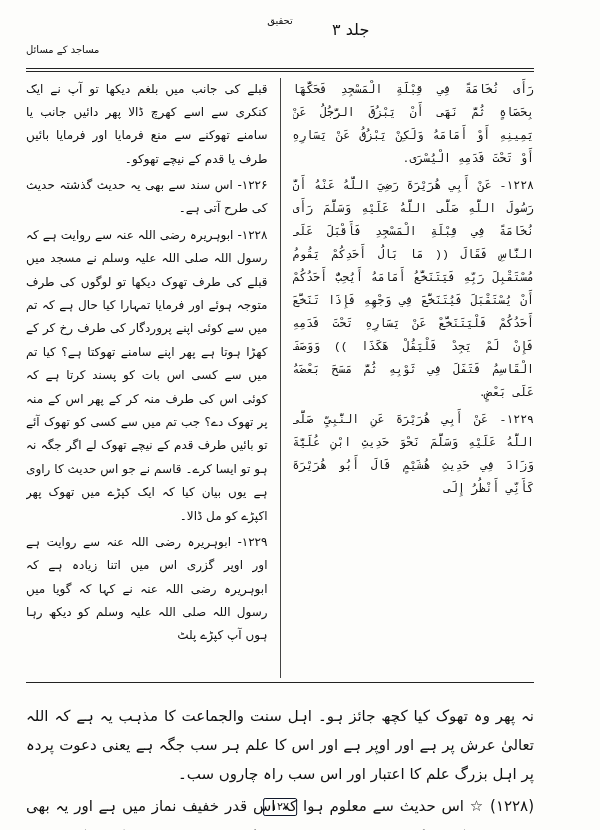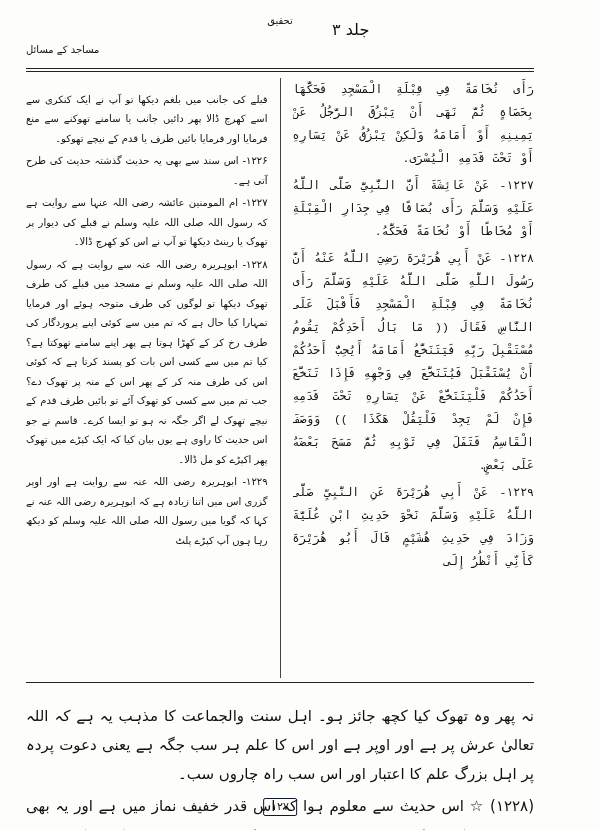--- a/index.html
+++ b/index.html
@@ -82,24 +82,23 @@
     border-left: 0.8px solid #444;
     margin: 0 2px;
   }
 
   
   .urdu {
     direction: rtl;
     text-align: justify;
     text-align-last: right;
     font-family: "DejaVu Sans", sans-serif;
-    font-size: 10px;
+    font-size: 12px;
     line-height: 1.95;
     letter-spacing: 0;
-    margin-top: 12px;
   }
   .urdu p {
     margin: 0 0 3px 0;
   }
 
   
   .arabic {
     direction: rtl;
     text-align: justify;
     text-align-last: right;
@@ -158,30 +157,28 @@
   </div>
 
   <div class="header-rule"></div>
   <div class="header-rule2"></div>
 
   <div class="body-cols">
 
     <div class="col urdu">
       <p>قبلے کی جانب میں بلغم دیکھا تو آپ نے ایک کنکری سے اسے کھرچ ڈالا پھر دائیں جانب یا سامنے تھوکنے سے منع فرمایا اور فرمایا بائیں طرف یا قدم کے نیچے تھوکو۔</p>
       <p>۱۲۲۶- اس سند سے بھی یہ حدیث گذشتہ حدیث کی طرح آتی ہے۔</p>
-      <p>۱۲۲۷- ام المومنین عائشہ رضی اللہ عنہا سے روایت ہے کہ رسول اللہ صلی اللہ علیہ وسلم نے قبلے کی دیوار پر تھوک یا رینٹ دیکھا تو آپ نے اس کو کھرچ ڈالا۔</p>
       <p>۱۲۲۸- ابوہریرہ رضی اللہ عنہ سے روایت ہے کہ رسول اللہ صلی اللہ علیہ وسلم نے مسجد میں قبلے کی طرف تھوک دیکھا تو لوگوں کی طرف متوجہ ہوئے اور فرمایا تمہارا کیا حال ہے کہ تم میں سے کوئی اپنے پروردگار کی طرف رخ کر کے کھڑا ہوتا ہے پھر اپنے سامنے تھوکتا ہے؟ کیا تم میں سے کسی اس بات کو پسند کرتا ہے کہ کوئی اس کی طرف منہ کر کے پھر اس کے منہ پر تھوک دے؟ جب تم میں سے کسی کو تھوک آئے تو بائیں طرف قدم کے نیچے تھوک لے اگر جگہ نہ ہو تو ایسا کرے۔ قاسم نے جو اس حدیث کا راوی ہے یوں بیان کیا کہ ایک کپڑے میں تھوک پھر اکپڑے کو مل ڈالا۔</p>
       <p>۱۲۲۹- ابوہریرہ رضی اللہ عنہ سے روایت ہے اور اوپر گزری اس میں اتنا زیادہ ہے کہ ابوہریرہ رضی اللہ عنہ نے کہا کہ گویا میں رسول اللہ صلی اللہ علیہ وسلم کو دیکھ رہا ہوں آپ کپڑے پلٹ</p>
     </div>
 
     <div class="col-divider"></div>
 
     <div class="col arabic">
       <p>رَأَى نُخَامَةً فِي قِبْلَةِ الْمَسْجِدِ فَحَكَّهَا بِحَصَاةٍ ثُمَّ نَهَى أَنْ يَبْزُقَ الرَّجُلُ عَنْ يَمِينِهِ أَوْ أَمَامَهُ وَلَكِنْ يَبْزُقُ عَنْ يَسَارِهِ أَوْ تَحْتَ قَدَمِهِ الْيُسْرَى.</p>
-      <p>۱۲۲۷- عَنْ عَائِشَةَ أَنَّ النَّبِيَّ صَلَّى اللَّهُ عَلَيْهِ وَسَلَّمَ رَأَى بُصَاقًا فِي جِدَارِ الْقِبْلَةِ أَوْ مُخَاطًا أَوْ نُخَامَةً فَحَكَّهُ.</p>
       <p>۱۲۲۸- عَنْ أَبِي هُرَيْرَةَ رَضِيَ اللَّهُ عَنْهُ أَنَّ رَسُولَ اللَّهِ صَلَّى اللَّهُ عَلَيْهِ وَسَلَّمَ رَأَى نُخَامَةً فِي قِبْلَةِ الْمَسْجِدِ فَأَقْبَلَ عَلَى النَّاسِ فَقَالَ (( مَا بَالُ أَحَدِكُمْ يَقُومُ مُسْتَقْبِلَ رَبِّهِ فَيَتَنَخَّعُ أَمَامَهُ أَيُحِبُّ أَحَدُكُمْ أَنْ يُسْتَقْبَلَ فَيُتَنَخَّعَ فِي وَجْهِهِ فَإِذَا تَنَخَّعَ أَحَدُكُمْ فَلْيَتَنَخَّعْ عَنْ يَسَارِهِ تَحْتَ قَدَمِهِ فَإِنْ لَمْ يَجِدْ فَلْيَقُلْ هَكَذَا )) وَوَصَفَ الْقَاسِمُ فَتَفَلَ فِي ثَوْبِهِ ثُمَّ مَسَحَ بَعْضَهُ عَلَى بَعْضٍ.</p>
       <p>۱۲۲۹- عَنْ أَبِي هُرَيْرَةَ عَنِ النَّبِيِّ صَلَّى اللَّهُ عَلَيْهِ وَسَلَّمَ نَحْوَ حَدِيثِ ابْنِ عُلَيَّةَ وَزَادَ فِي حَدِيثِ هُشَيْمٍ قَالَ أَبُو هُرَيْرَةَ كَأَنِّي أَنْظُرُ إِلَى</p>
     </div>
   </div>
 
   <div class="foot-rule"></div>
   <div class="footnotes">
     <p>نہ پھر وہ تھوک کیا کچھ جائز ہو۔ اہل سنت والجماعت کا مذہب یہ ہے کہ اللہ تعالیٰ عرش پر ہے اور اوپر ہے اور اس کا علم ہر سب جگہ ہے یعنی دعوت پردہ پر اہل بزرگ علم کا اعتبار اور اس سب راہ چاروں سب۔</p>
     <p>(۱۲۲۸) ☆ اس حدیث سے معلوم ہوا کہ اس قدر خفیف نماز میں ہے اور یہ بھی معلوم ہوا کہ تھوک بلغم بلا پرندہ یہ سب پاک ہیں اور اس میں کسی کا اختلاف نہیں ہے مگر خفائی نے ابراہیم نخعی سے نقل کیا کہ تھوک نجس ہے تو ان ہوں نے خیال کیا یہ روایت صحیح نہیں ہے۔ (نووی)</p>
   </div>

